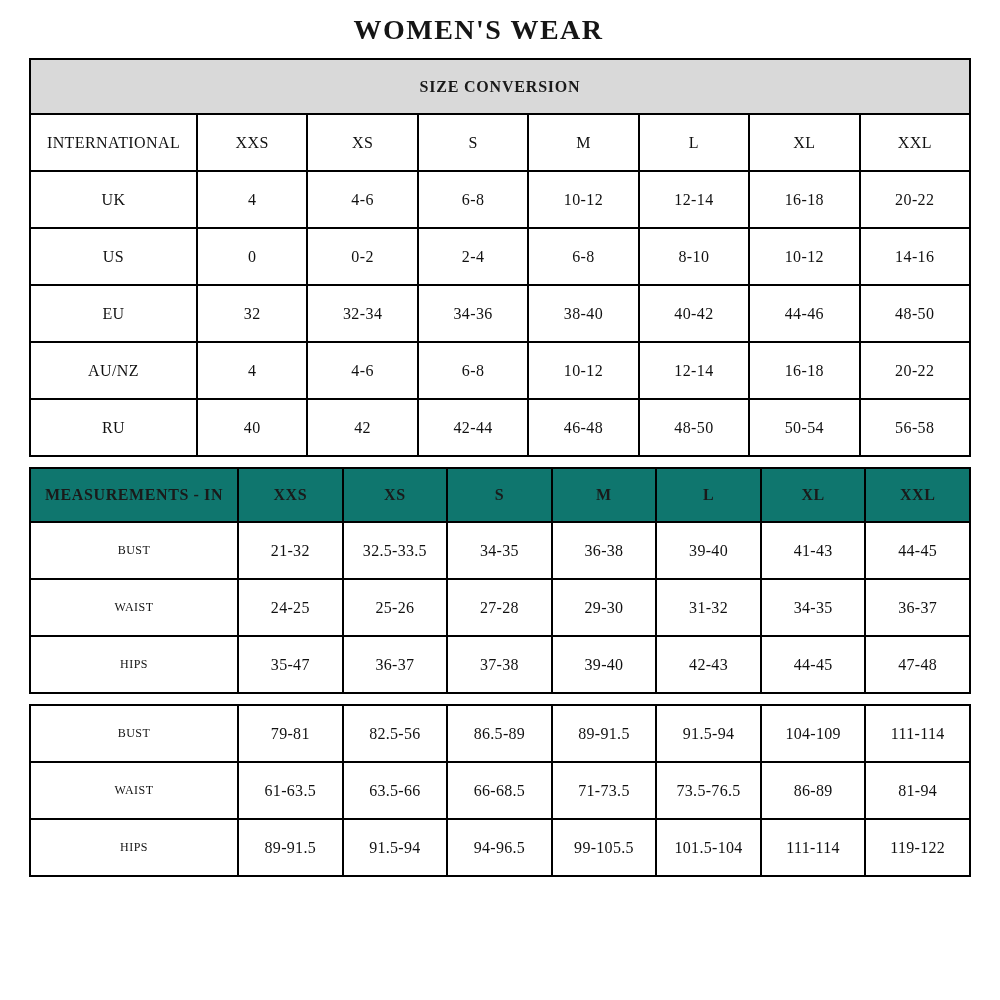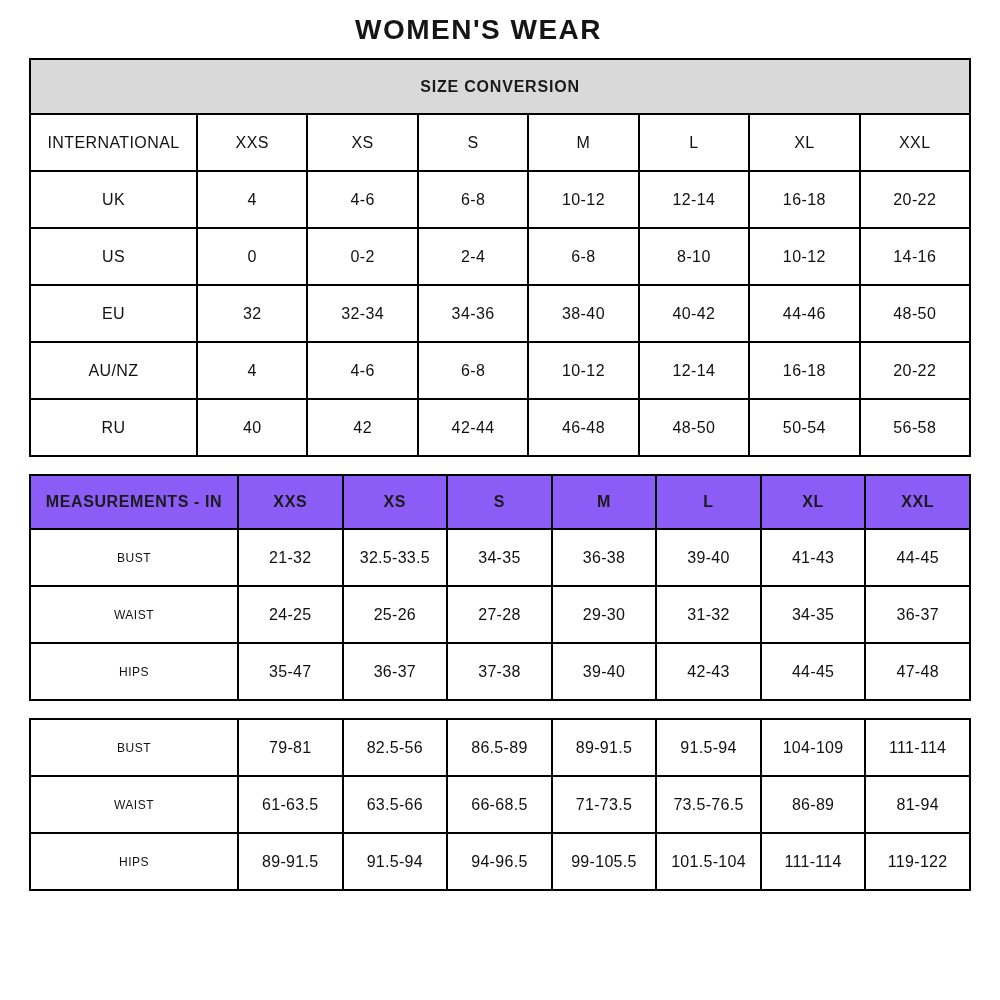--- a/index.html
+++ b/index.html
@@ -8,34 +8,35 @@
     background: #ffffff;
     width: 1000px;
     font-family: "Liberation Sans", sans-serif;
     color: #111111;
   }
   .page {
     width: 957px;
     height: 1000px;
     box-sizing: border-box;
     padding: 12px 29px 13px 29px;
+    font-family: Liberation Serif, serif;
   }
   .page-title {
     text-align: center;
     font-size: 28px;
     font-weight: bold;
     letter-spacing: 1.5px;
     margin: 2px 0 12px 0;
     color: #151515;
   }
   table.tbl {
     width: 942px;
     border-collapse: collapse;
     table-layout: fixed;
-    margin: 0 0 17px 0;
+    margin: 0 0 10px 0;
   }
   table.tbl td {
     border: 2px solid #000000;
     text-align: center;
     vertical-align: middle;
     padding: 0 2px;
     overflow: hidden;
     white-space: nowrap;
   }
   
@@ -44,21 +45,21 @@
   .t1 tr.caption-row { height: 55px; }
   .t1 td { font-size: 16px; letter-spacing: 0.4px; }
   
   .tm col.label-col { width: 208px; }
   .tm tr { height: 57px; }
   .tm tr.header-row { height: 54px; }
   .tm td.value-cell { font-size: 16px; letter-spacing: 0.3px; }
   .tm td.row-label { font-size: 12px; letter-spacing: 0.5px; }
   
   td.gray-header {
-    background: #8b5cf6;
+    background: #0f766e;
     font-weight: bold;
     font-size: 16px;
     letter-spacing: 0.6px;
     color: #1a1a1a;
   }
   td.caption-cell {
     background: #d9d9d9;
     font-weight: bold;
     font-size: 16px;
     letter-spacing: 0.8px;

